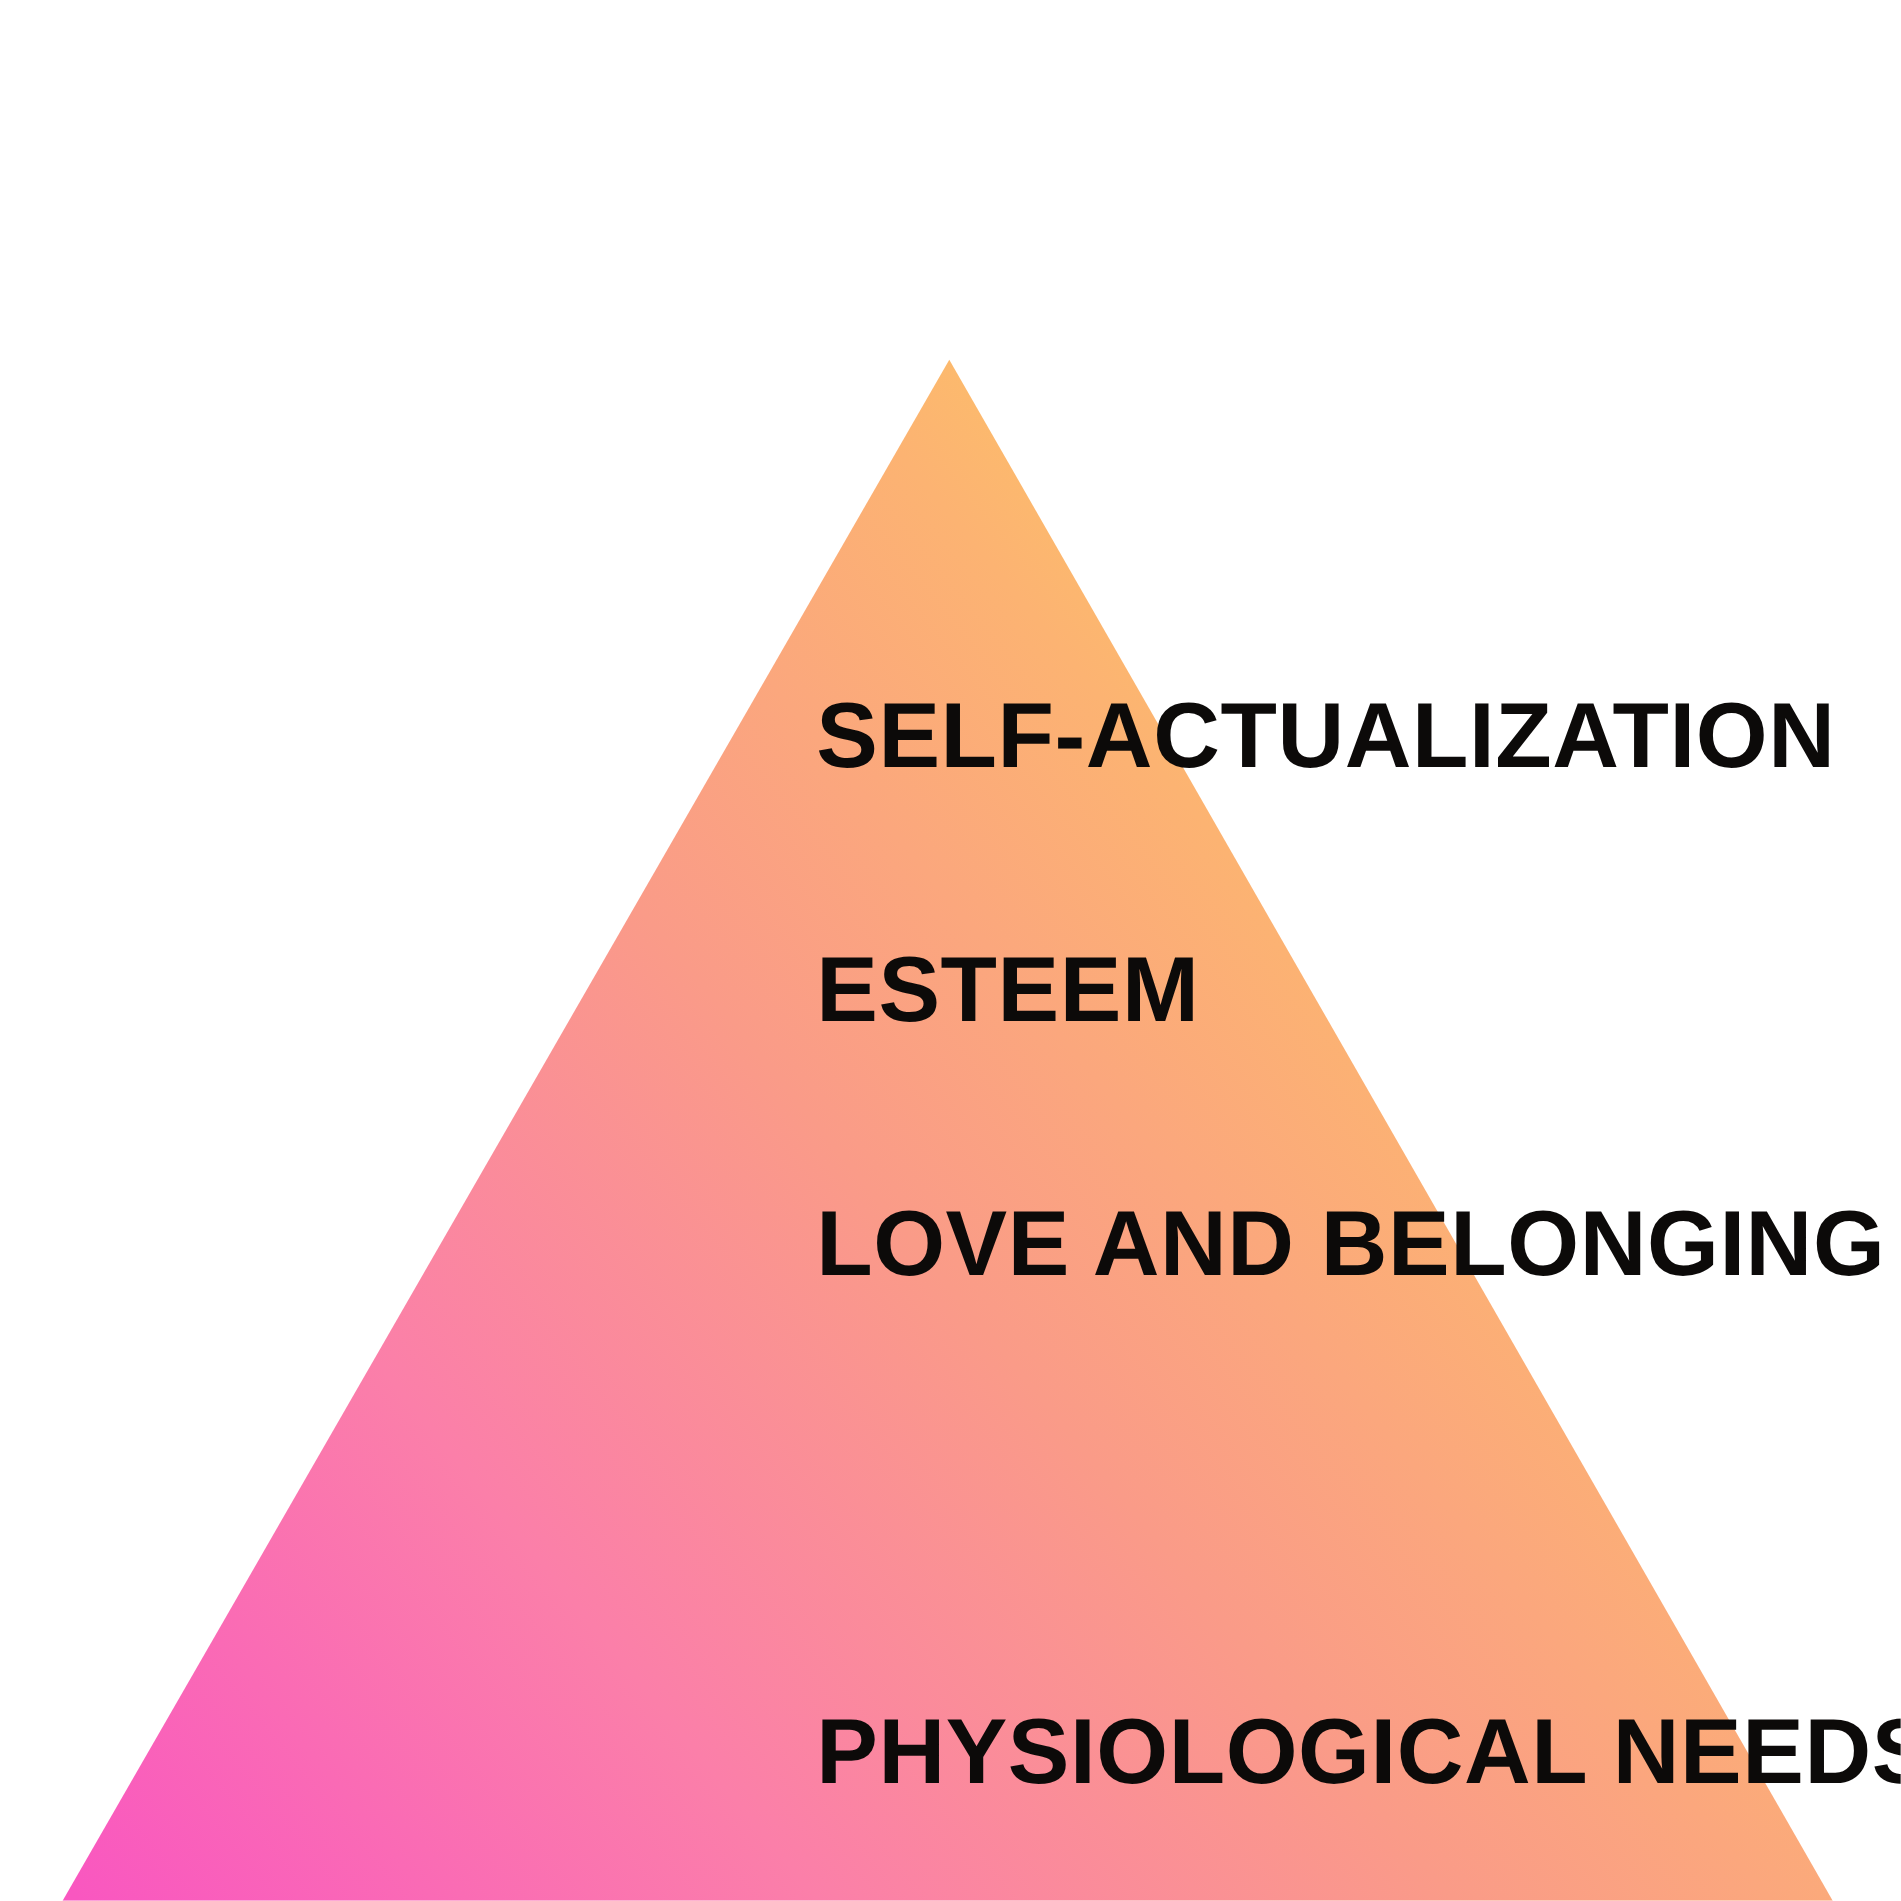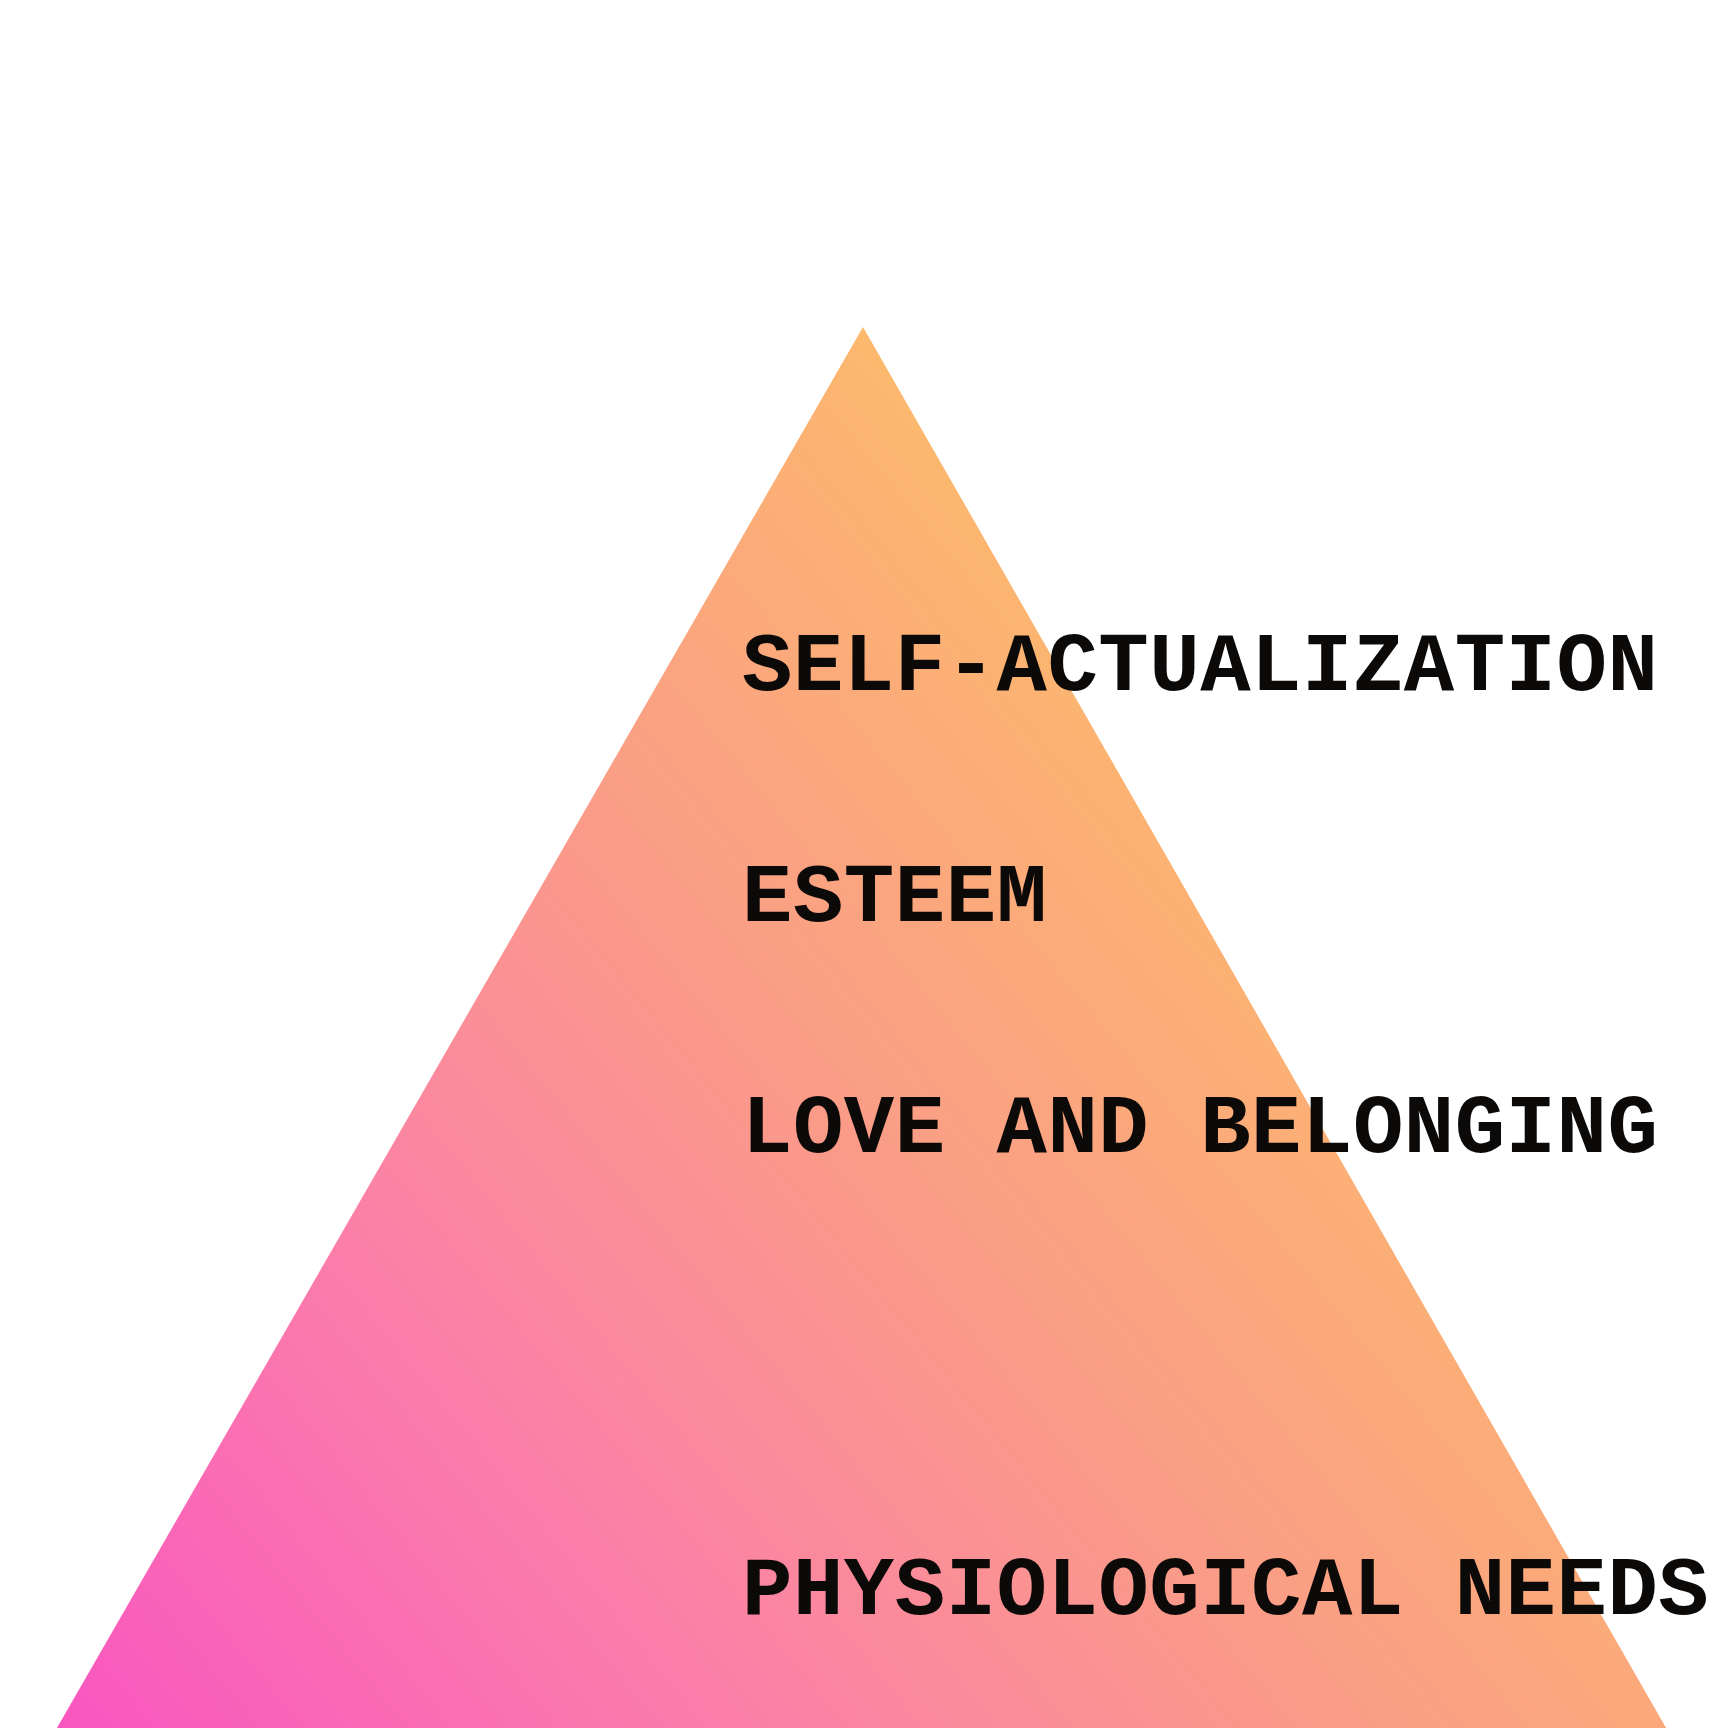--- a/index.html
+++ b/index.html
@@ -39,21 +39,21 @@
     left: 0;
     top: 0;
     width: 1728px;
     height: 1728px;
   }
 
   .tier-label {
     position: absolute;
     white-space: nowrap;
     color: #0c0a09;
-    font-family: Liberation Mono, monospace;
+    font-family: Liberation Sans, sans-serif;
     font-weight: 700;
     font-size: 84px;
     letter-spacing: 0.5px;
     line-height: 1;
   }
 
   .tier-label.t0 { left: 742px;  top: 626px;  }
   .tier-label.t1 { left: 742px;  top: 857px;  }
   .tier-label.t2 { left: 742px;  top: 1088px; }
   .tier-label.t3 { left: 742px;  top: 1319px; }

